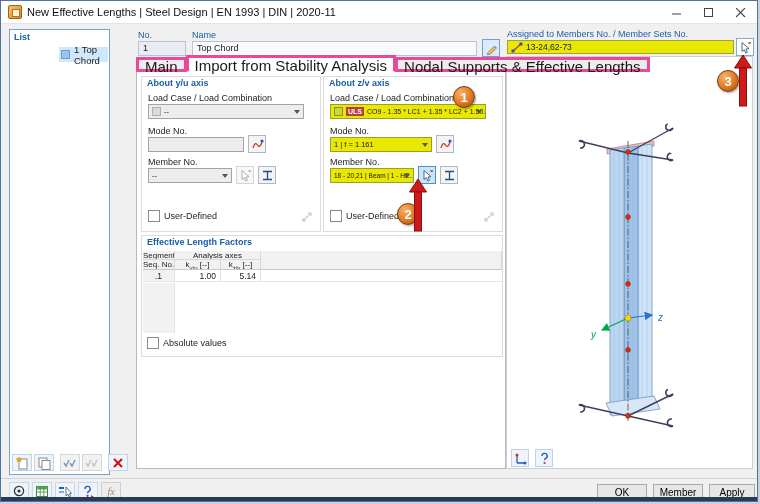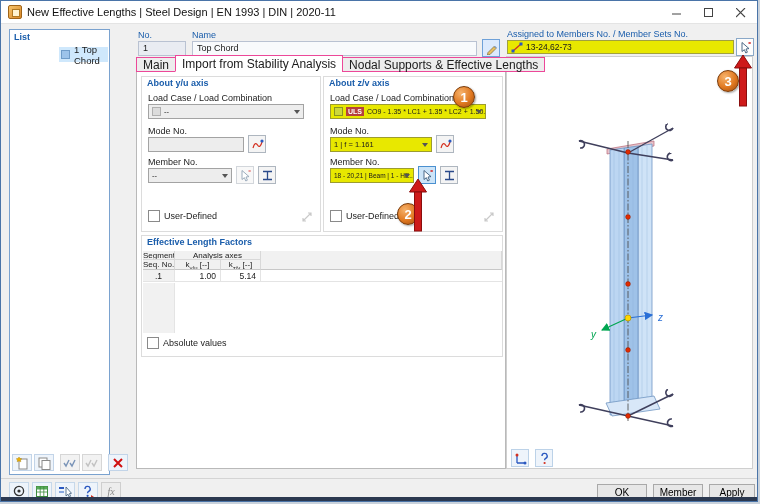--- a/index.html
+++ b/index.html
@@ -35,21 +35,21 @@
   .flabel{position:absolute;font-size:9px;color:#222;white-space:nowrap;}
   
   .listp{position:absolute;left:8px;top:28px;width:101px;height:446px;background:#fff;border:1px solid #7aa2cf;}
   .listh{position:absolute;left:4px;top:2px;font-weight:bold;}
   .litem{position:absolute;left:1px;right:1px;top:17px;height:15px;background:#cfe8fc;display:flex;align-items:center;font-size:9.5px;margin-left:48px;}
   .litem .sq{width:9px;height:9px;background:#9cc3ea;border:1px solid #6f9cc9;margin:0 4px 0 2px;flex:0 0 auto;}
   .lfbtn{position:absolute;bottom:3px;width:20px;height:17px;background:#eef4fb;border:1px solid #c2d4e8;
          display:flex;align-items:center;justify-content:center;padding:0;}
   
   .tabstrip{position:absolute;left:135px;top:54px;height:17px;display:flex;align-items:flex-end;z-index:3;}
-  .tab{height:15px;line-height:14px;padding:0 6px;font-size:12px;background:#ededed;border:1px solid #ec4899;margin-right:-1px;}
+  .tab{height:15px;line-height:14px;padding:0 6px;font-size:15px;background:#ededed;border:3px solid #ec4899;margin-right:-1px;}
   .tab.active{height:17px;line-height:16px;background:#fff;border-bottom:1px solid #fff;}
   .mainpanel{position:absolute;left:135px;top:70px;width:370px;height:398px;background:#fff;border:1px solid #b9b9b9;z-index:1;}
   
   .ftable{position:absolute;left:1px;top:15px;width:359px;font-size:8.5px;}
   .ftable .hrow{display:flex;background:#f1f1f1;}
   .hc{border-right:1px solid #d8d8d8;border-bottom:1px solid #d8d8d8;font-size:8px;text-align:center;
       white-space:nowrap;overflow:hidden;background:#f1f1f1;}
   .dc{border-right:1px solid #e4e4e4;border-bottom:1px solid #e4e4e4;background:#fff;height:12px;line-height:12px;}
   sub{font-size:6px;}
   

